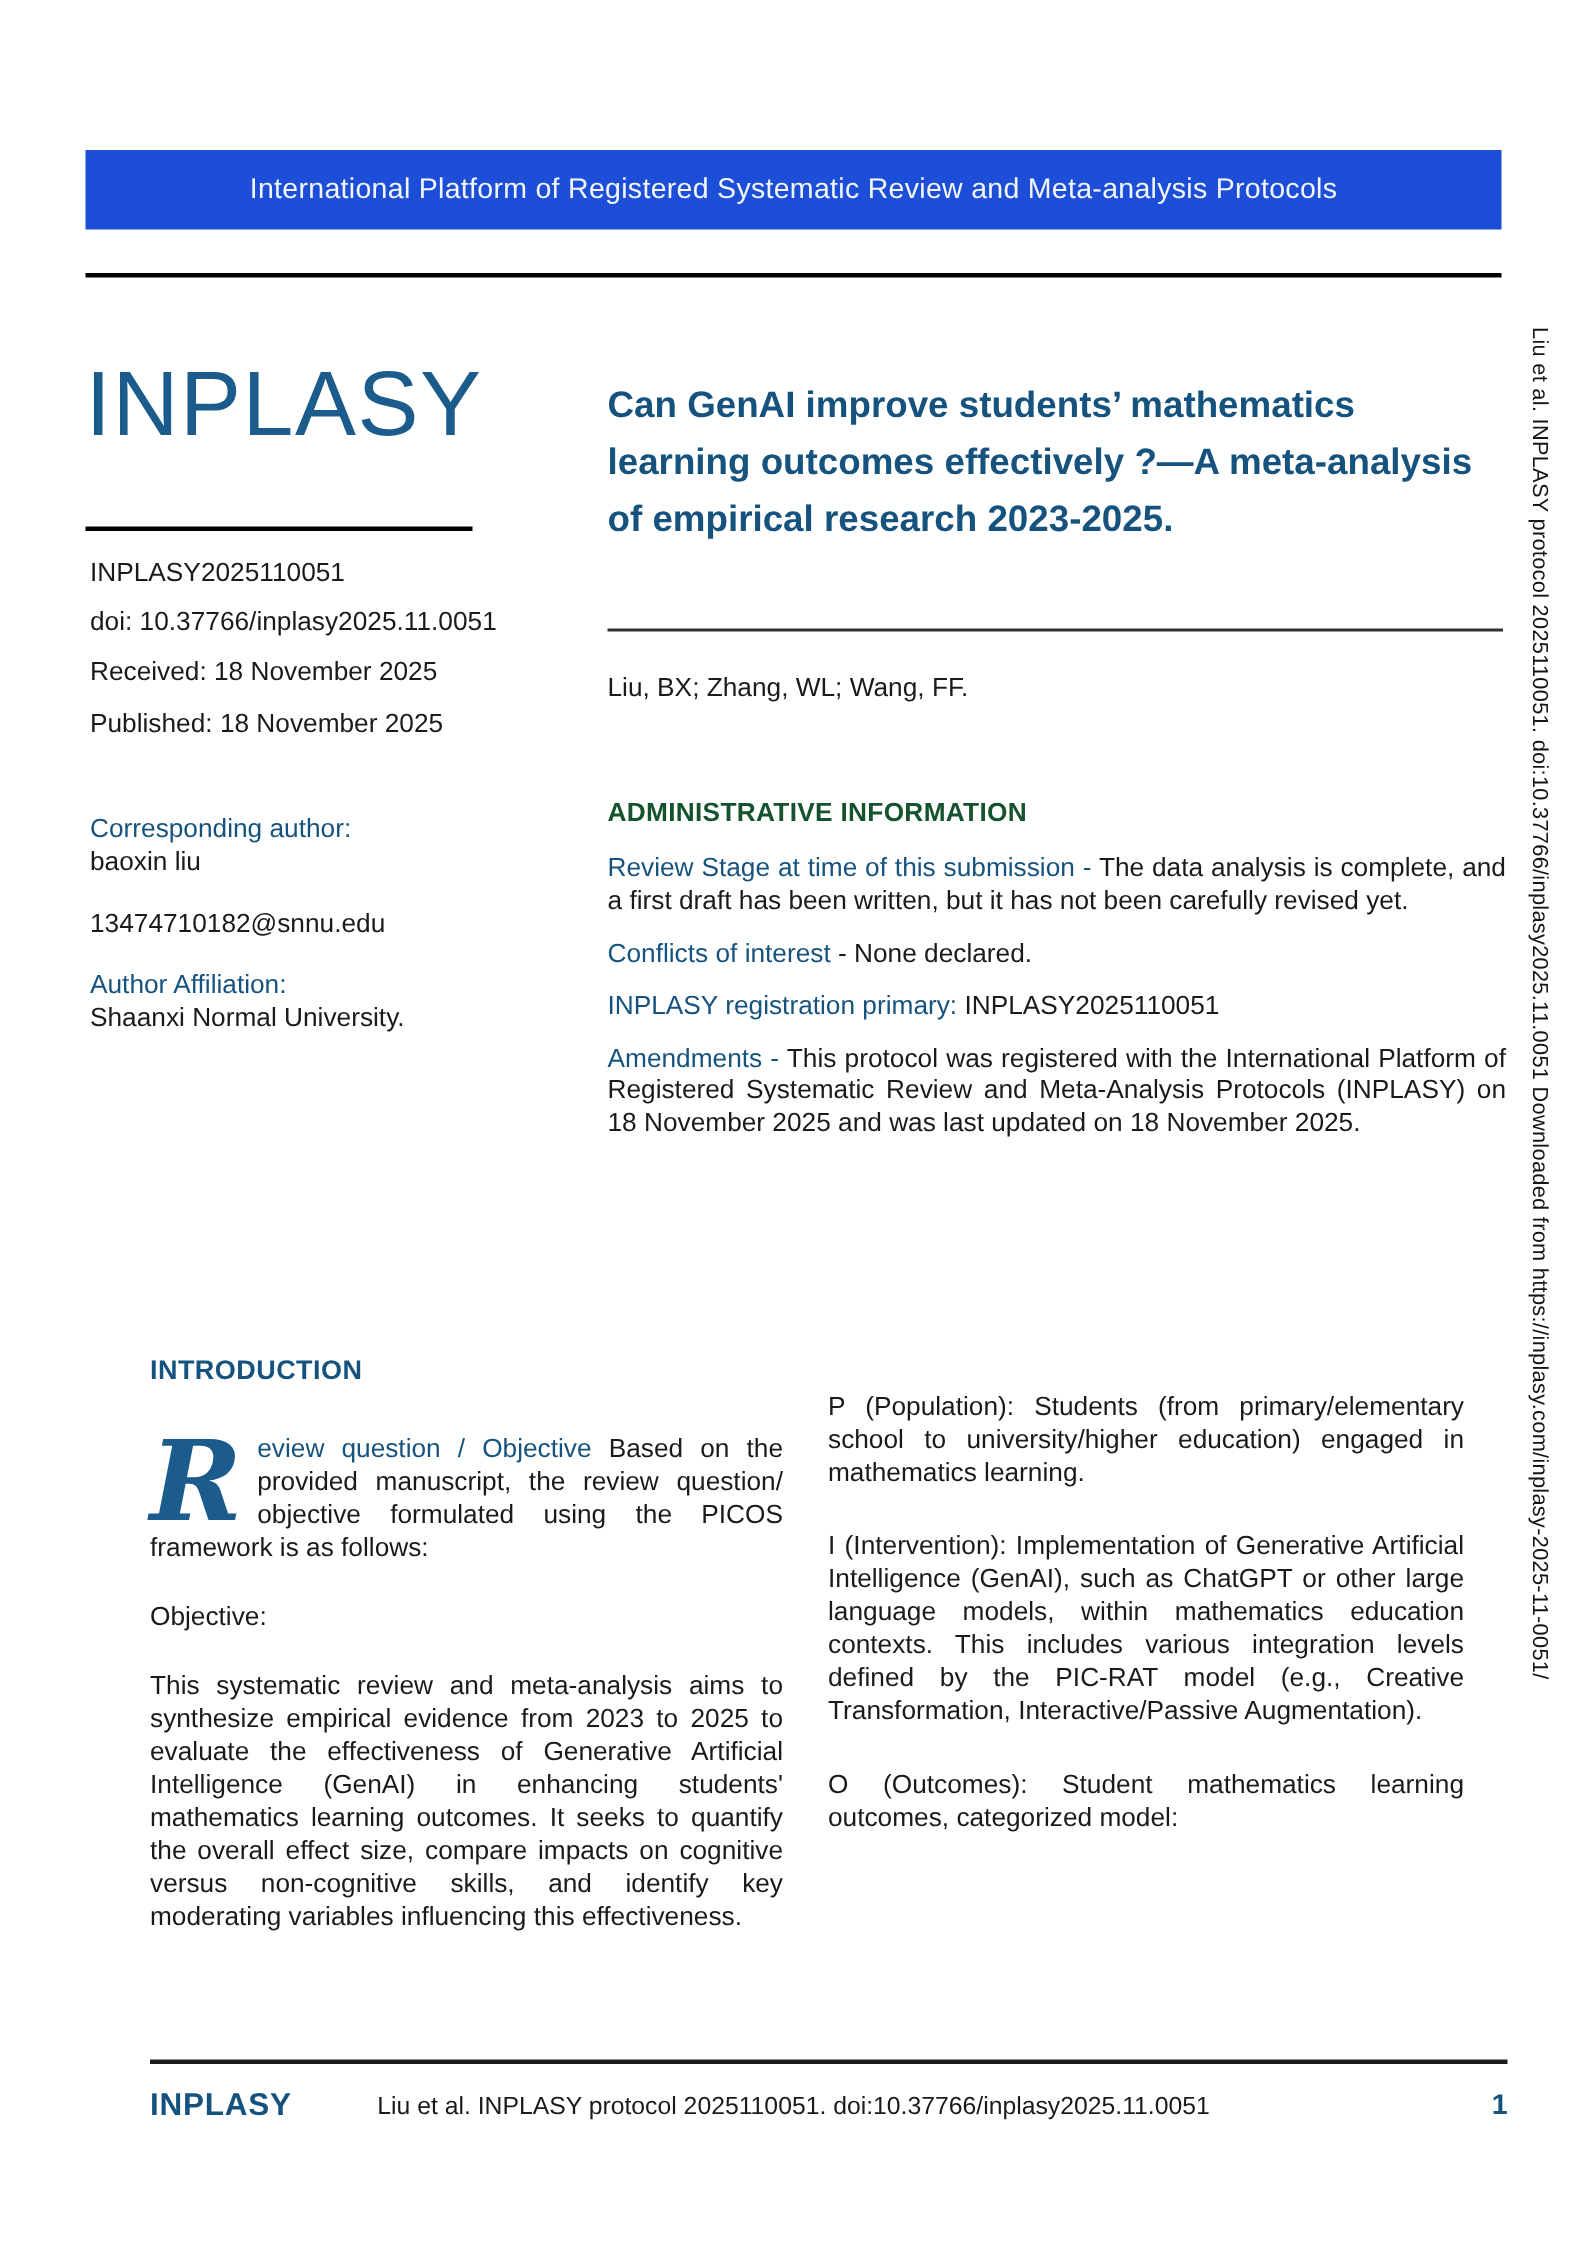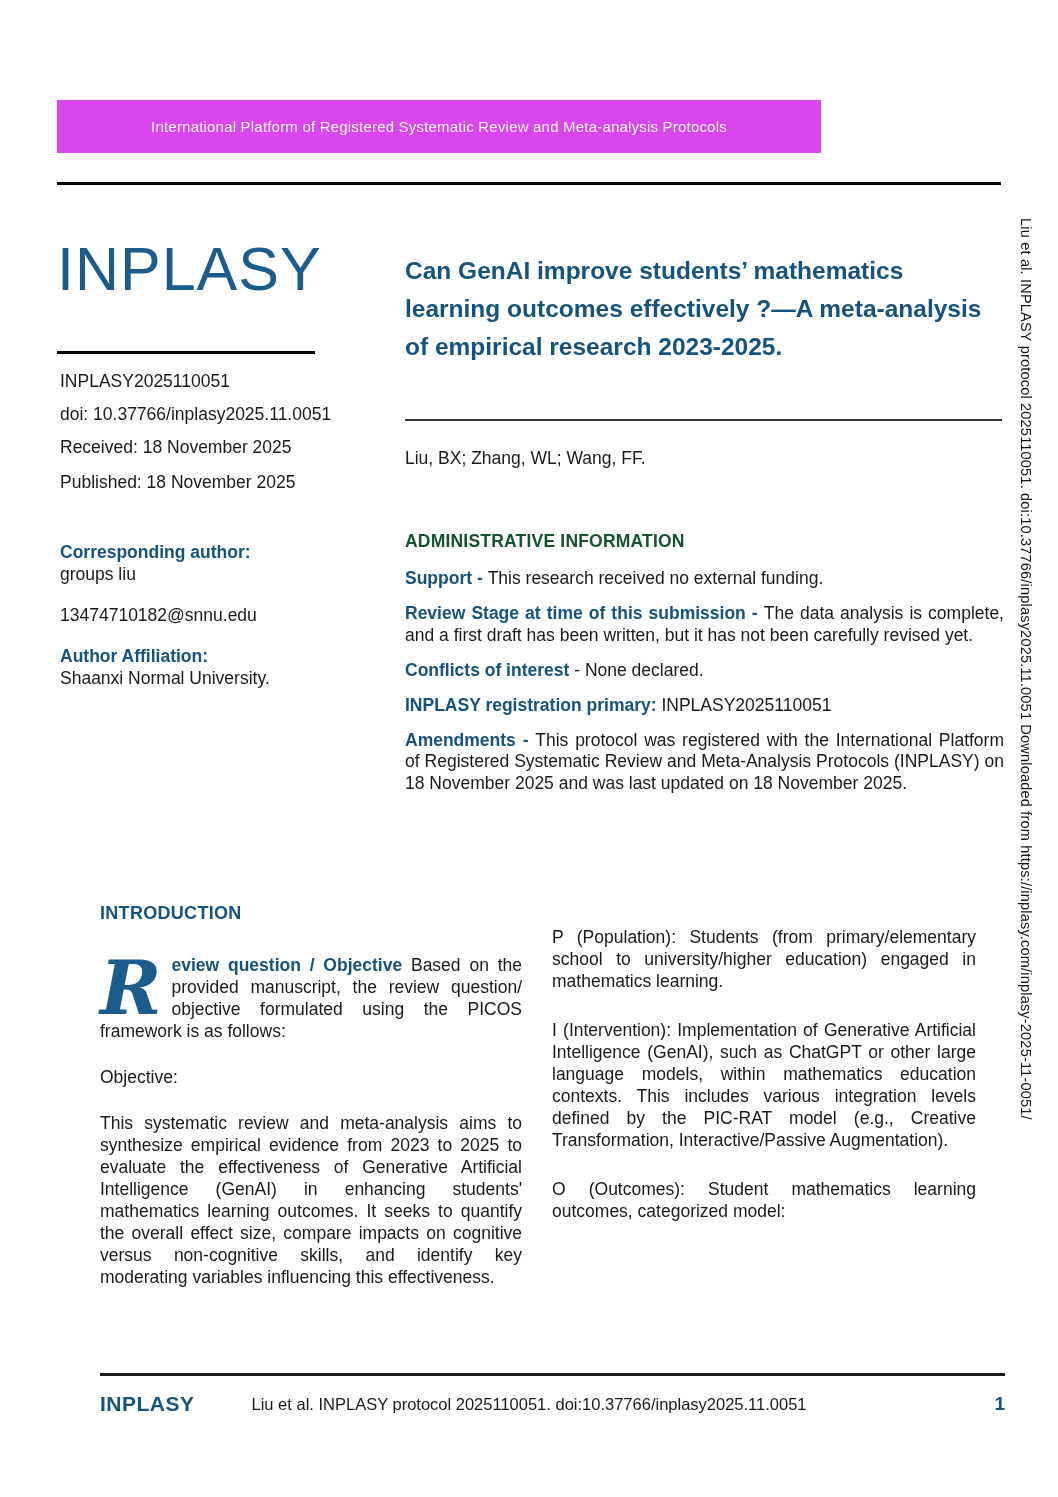--- a/index.html
+++ b/index.html
@@ -1,35 +1,35 @@
 <!DOCTYPE html>
 <html><head>
 <meta charset="utf-8">
 <style>
   html,body{margin:0;padding:0;}
   body{
     width:1058px;height:1497px;position:relative;background:#ffffff;
     font-family:"Liberation Sans", sans-serif;color:#1a1a1a;overflow:hidden;
   }
   .banner{
-    position:absolute;left:57px;top:100px;width:764px;height:53px;
-    background:#d946ef;color:#f2f6f9;display:flex;align-items:center;justify-content:center;
-    font-size:15px;letter-spacing:.2px;
+    position:absolute;left:57px;top:100px;width:944px;height:53px;
+    background:#1d4ed8;color:#f2f6f9;display:flex;align-items:center;justify-content:center;
+    font-size:19px;letter-spacing:.2px;
   }
   .top-rule{position:absolute;left:57px;top:182px;width:944px;height:3px;background:#000;}
   .logo-block{
     position:absolute;left:57px;top:234px;font-size:61px;color:#1b5c8c;
     letter-spacing:1px;font-weight:400;
   }
   .logo-rule{position:absolute;left:57px;top:351px;width:258px;height:3px;background:#000;}
   .meta{position:absolute;left:60px;top:371px;font-size:17.5px;line-height:20px;}
   .meta p{margin:0 0 13px 0;}
   .meta p.pub{margin-top:15px;}
   .author-block{position:absolute;left:60px;top:541px;font-size:17.5px;line-height:22px;}
-  .blue-label{color:#15537e;font-weight:bold;}
+  .blue-label{color:#15537e;font-weight:normal;}
   .author-block .gap{height:19px;}
   .title-block{
     position:absolute;left:405px;top:252px;width:578px;
     font-size:24.5px;font-weight:bold;color:#15537e;line-height:38px;
   }
   .title-rule{position:absolute;left:405px;top:419px;width:597px;height:2px;background:#333;}
   .authors{position:absolute;left:405px;top:448px;font-size:17.5px;}
   .admin{position:absolute;left:405px;top:531px;width:599px;}
   .admin h2{
     margin:0 0 16px 0;font-size:17.5px;color:#14532d;letter-spacing:.2px;
@@ -74,39 +74,38 @@
 
 <div class="meta">
   <p>INPLASY2025110051</p>
   <p>doi: 10.37766/inplasy2025.11.0051</p>
   <p>Received: 18 November 2025</p>
   <p class="pub">Published: 18 November 2025</p>
 </div>
 
 <div class="author-block">
   <div class="blue-label">Corresponding author:</div>
-  <div>groups liu</div>
+  <div>baoxin liu</div>
   <div class="gap"></div>
   <div>13474710182@snnu.edu</div>
   <div class="gap"></div>
   <div class="blue-label">Author Affiliation:</div>
   <div>Shaanxi Normal University.</div>
 </div>
 
 <div class="title-block">
   <span>Can GenAI improve students’ mathematics learning outcomes effectively ?—A meta-analysis of empirical research 2023-2025.</span>
 </div>
 
 <div class="title-rule"></div>
 
 <div class="authors">Liu, BX; Zhang, WL; Wang, FF.</div>
 
 <div class="admin">
   <h2>ADMINISTRATIVE INFORMATION</h2>
-  <p><span class="blue-label">Support</span><span class="blue-label"> -  </span><span>This research received no external funding.</span></p>
   <p><span class="blue-label">Review Stage at time of this submission</span><span class="blue-label"> - </span><span>The data analysis is complete, and a first draft has been written, but it has not been carefully revised yet.</span></p>
   <p><span class="blue-label">Conflicts of interest</span><span> - </span><span>None declared.</span></p>
   <p><span class="blue-label">INPLASY registration primary:</span><span> </span><span>INPLASY2025110051</span></p>
   <p><span class="blue-label">Amendments</span><span class="blue-label"> - </span><span>This protocol was registered with the International Platform of Registered Systematic Review and Meta-Analysis Protocols (INPLASY) on 18 November 2025 and was last updated on 18 November 2025.</span></p>
 </div>
 
 <div class="intro-left">
   <h2>INTRODUCTION</h2>
   <p class="para">
     <span class="dropcap">R</span><span class="blue-label">eview question / Objective </span><span>Based on the provided manuscript, the review question/ objective formulated using the PICOS framework is as follows:</span>

